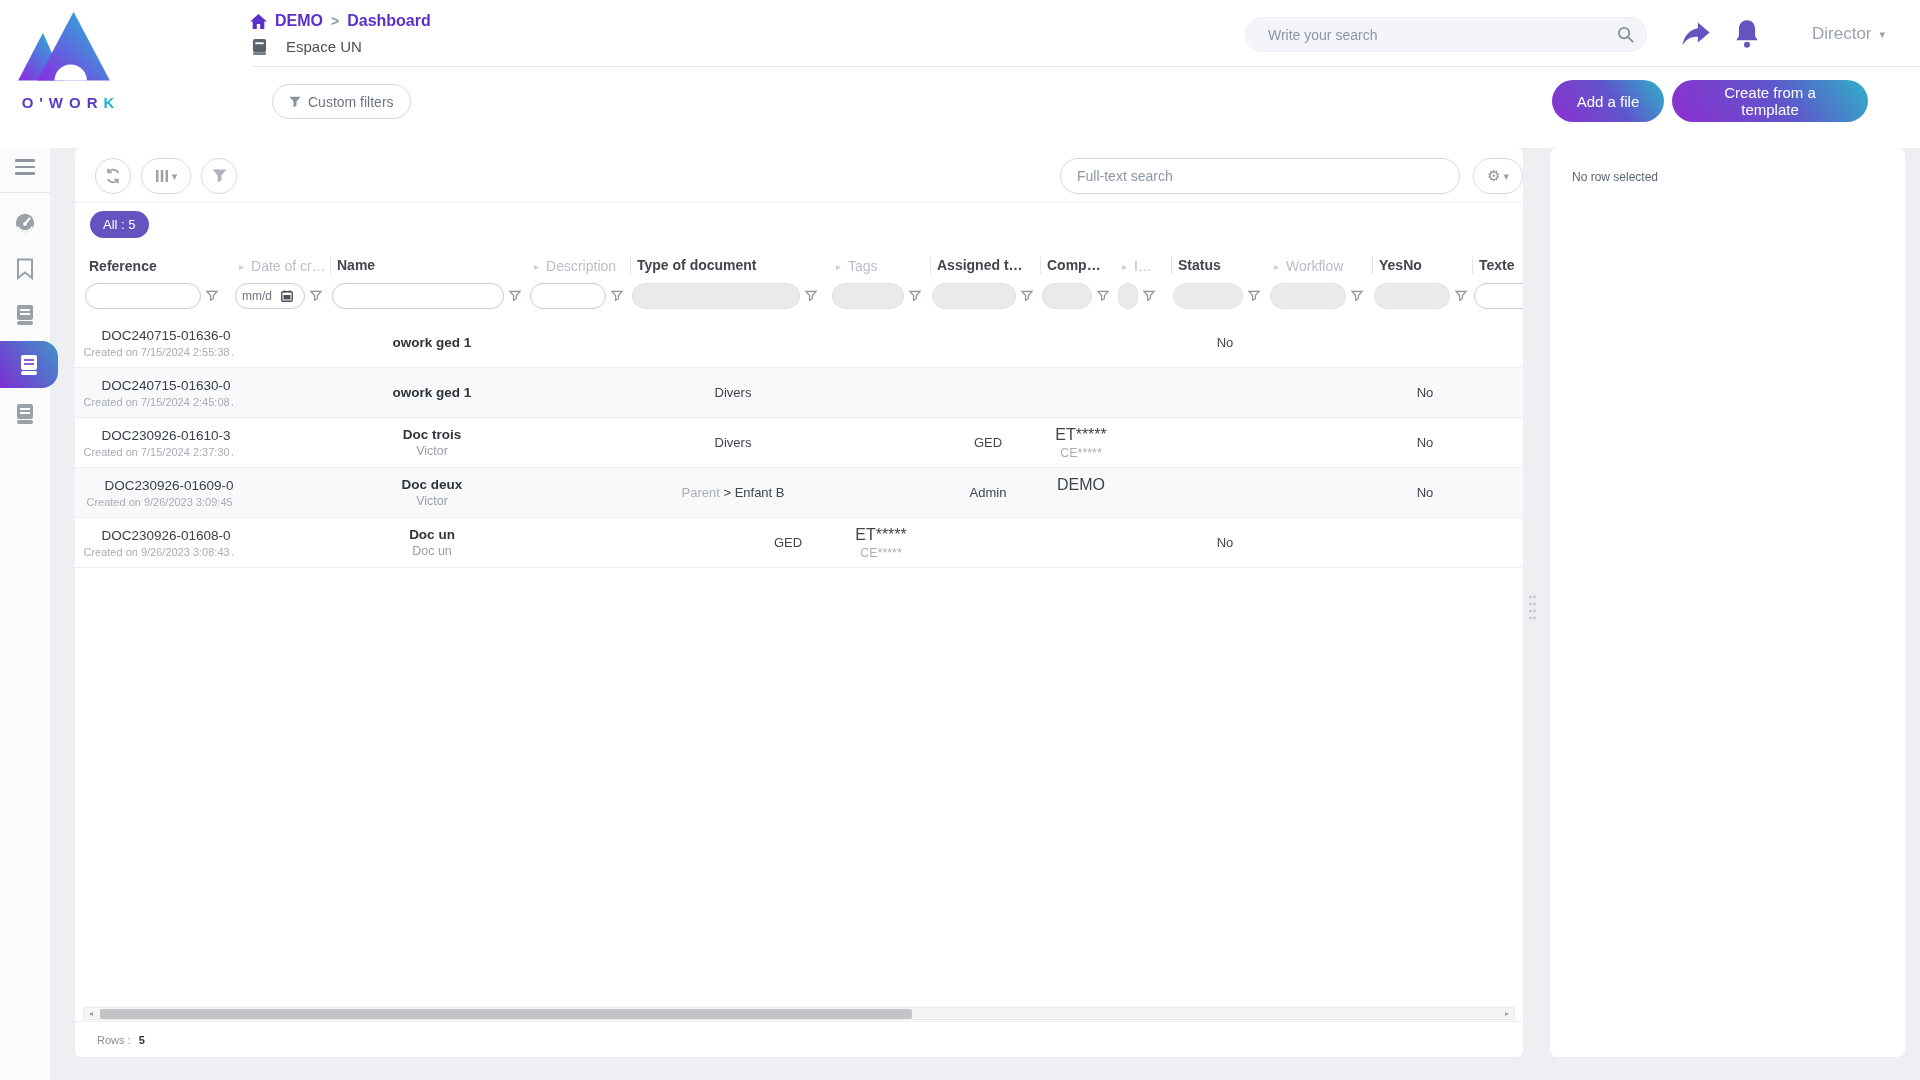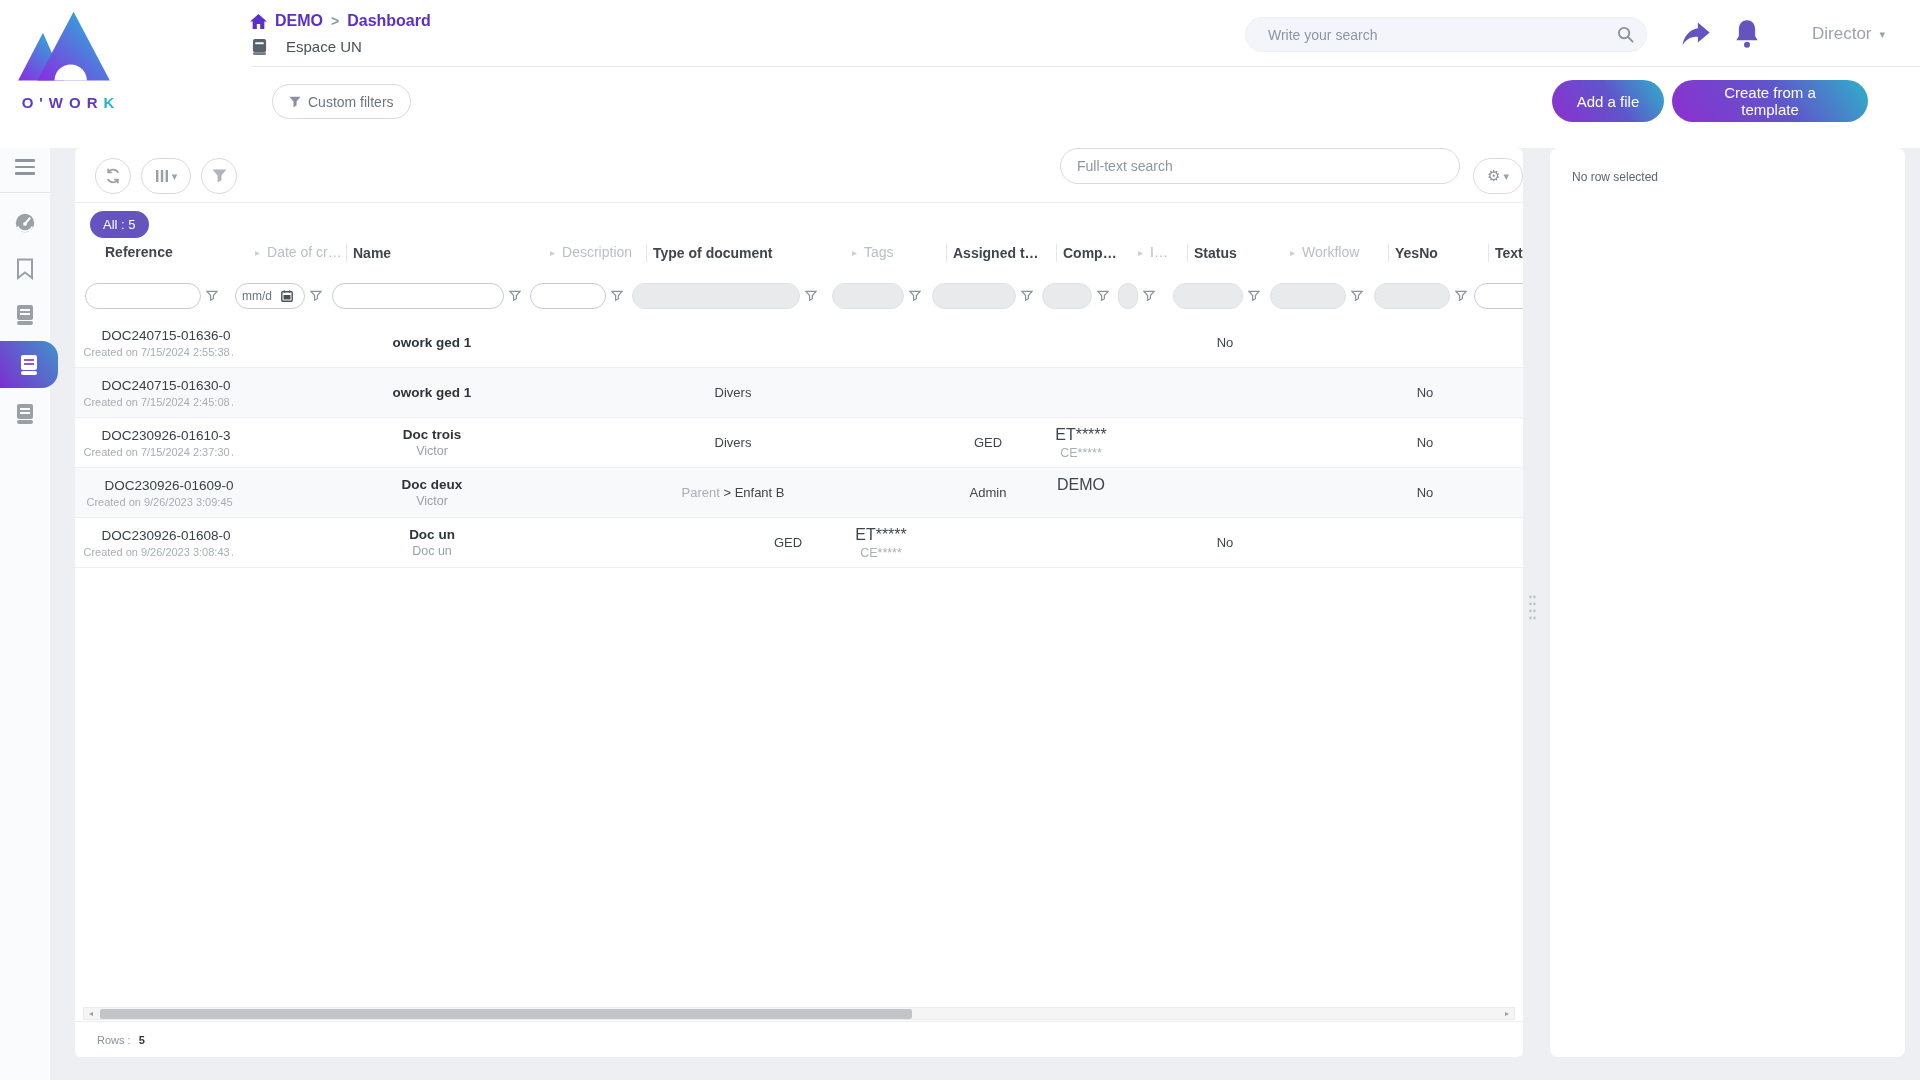--- a/index.html
+++ b/index.html
@@ -41,27 +41,27 @@
   .sb-item.active { width:58px; height:47px; border-radius:0 16px 16px 0; background:linear-gradient(55deg,#7b2fd0 0%, #2fb1c9 130%); margin-bottom:6px; }
 
   
   .main-card { position:absolute; left:75px; top:148px; width:1448px; height:909px; background:#fff; border-radius:6px; z-index:1; overflow:hidden; }
   .tbl-toolbar { position:absolute; left:0; top:0; width:100%; height:55px; border-bottom:1px solid #eceef1; }
   .round-btn { position:absolute; top:10px; height:36px; border:1px solid #d6d9de; background:#fff; border-radius:18px; cursor:pointer; display:flex; align-items:center; justify-content:center; gap:3px; }
   .rb-refresh { left:20px; width:36px; }
   .rb-columns { left:66px; width:50px; }
   .rb-filter { left:126px; width:36px; }
   .rb-gear { left:1398px; width:50px; color:#8b929c; font-size:15px; }
-  .fulltext { position:absolute; left:985px; top:0; width:400px; height:36px; border:1px solid #d6d9de; border-radius:18px; padding:0 16px; display:flex; }
+  .fulltext { position:absolute; left:985px; top:10px; width:400px; height:36px; border:1px solid #d6d9de; border-radius:18px; padding:0 16px; display:flex; }
   .fulltext input { flex:1; border:none; outline:none; font-size:14px; color:#3c4149; font-family:inherit; background:transparent; }
   .fulltext input::placeholder { color:#8d96a3; }
 
   .badge { position:absolute; left:15px; top:63px; background:#6554c0; color:#fff; border-radius:14px; font-size:13px; padding:6px 13px; cursor:pointer; }
 
-  .thead { position:absolute; left:8px; top:96px; width:1440px; height:30px; display:flex; align-items:flex-start;margin-left:16px; }
+  .thead { position:absolute; left:8px; top:96px; width:1440px; height:30px; display:flex; align-items:flex-end; }
   .th { font-size:14px; font-weight:700; color:#41464e; padding-left:6px; display:flex; align-items:center; white-space:nowrap; overflow:hidden; flex:none; cursor:pointer; }
   .th.muted { color:#b9bec7; font-weight:400; }
   .th .sort-arrow { color:#ccd0d6; font-size:10px; margin-right:7px; }
   .th.hl { border-left:1px solid #e4e6ea; height:18px; }
 
   .tfilter { position:absolute; left:8px; top:126px; width:1440px; height:44px; display:flex; align-items:center; }
   .fc { flex:none; display:flex; align-items:center; gap:5px; padding-left:2px; }
   .pill-input { height:26px; border:1px solid #c4ccd4; border-radius:13px; background:#fff; display:flex; align-items:center; padding:0 8px; gap:3px; }
   .pill-input input { border:none; outline:none; width:100%; font-size:12px; background:transparent; font-family:inherit; color:#3c4149; }
   .pill-input input::placeholder { color:#6d747e; }

